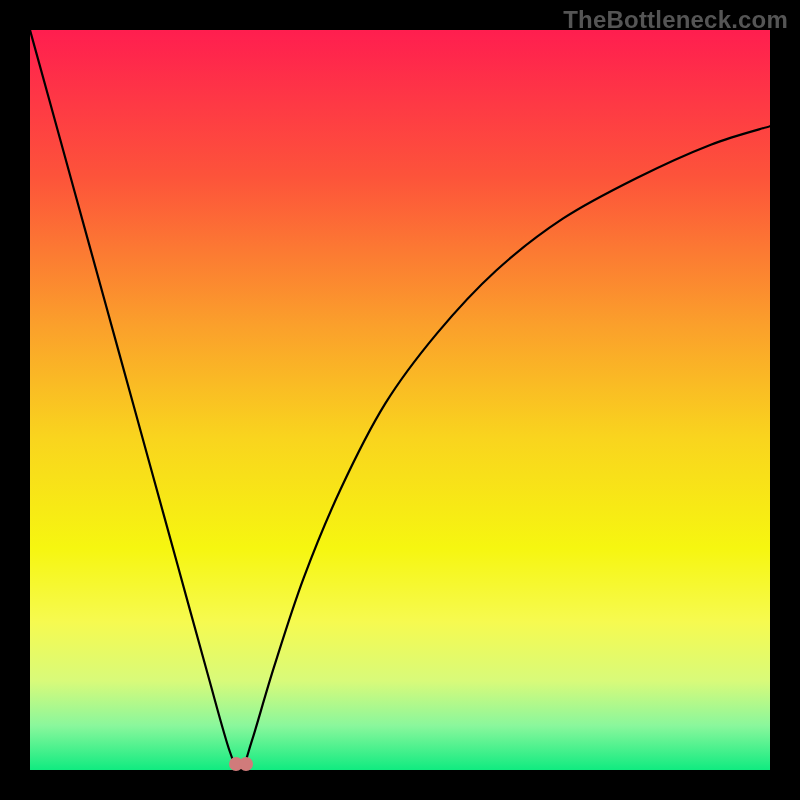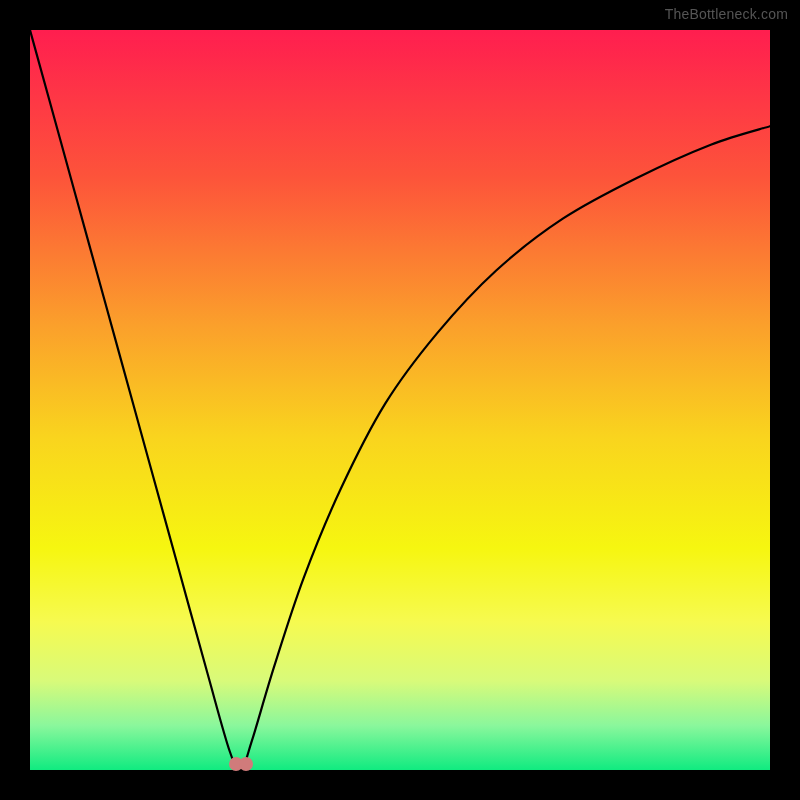--- a/index.html
+++ b/index.html
@@ -37,22 +37,22 @@
     left: 0;
     top: 0;
     width: 100%;
     height: 100%;
   }
   .watermark {
     position: absolute;
     top: 6px;
     right: 12px;
     color: #555;
-    font-size: 14px;
-    font-weight: 400;
+    font-size: 24px;
+    font-weight: 700;
     letter-spacing: 0.2px;
   }
   .dot {
     position: absolute;
     width: 14px;
     height: 14px;
     border-radius: 50%;
     background: #d07b7b;
     transform: translate(-50%, -50%);
   }

